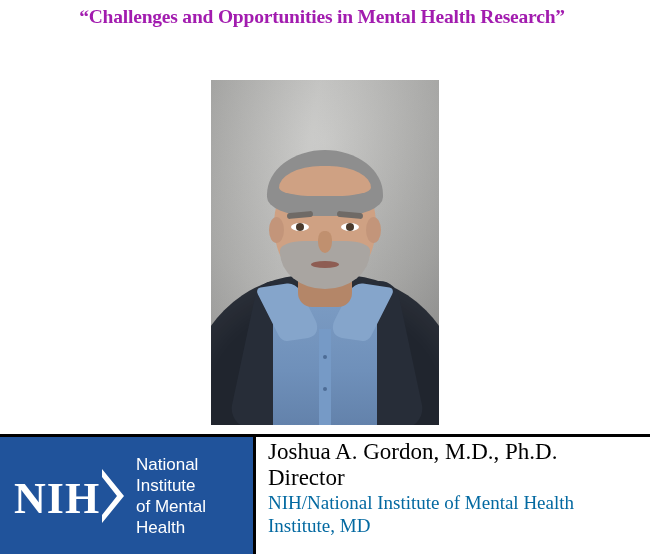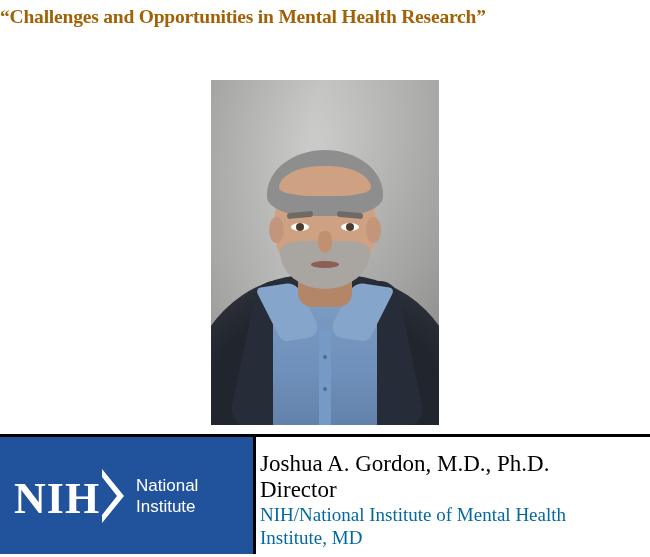--- a/index.html
+++ b/index.html
@@ -21,26 +21,26 @@
     height: 557px;
     background: #ffffff;
   }
 
   
   .title {
     position: absolute;
     top: 6px;
     left: 0;
     width: 644px;
-    text-align: left;
+    text-align: center;
     font-family: "Liberation Serif", serif;
     font-weight: bold;
     font-size: 19.5px;
     letter-spacing: -0.2px;
-    color: #a16207;
+    color: #a21caf;
     white-space: nowrap;
   }
 
   
   .portrait {
     position: absolute;
     left: 211px;
     top: 80px;
     width: 228px;
     height: 345px;
@@ -304,24 +304,23 @@
     position: absolute;
     left: 253px;
     top: 0;
     width: 3px;
     height: 117px;
     background: #000000;
   }
 
   .speaker {
     position: absolute;
-    left: 260px;
+    left: 268px;
     top: 2px;
     width: 380px;
-    margin-top: 12px;
   }
   .speaker .line1 {
     font-family: "Liberation Serif", serif;
     font-size: 23px;
     line-height: 26px;
     color: #000000;
     white-space: nowrap;
   }
   .speaker .line2 {
     font-family: "Liberation Serif", serif;
@@ -378,20 +377,21 @@
   <div class="bottom-bar">
 
     <div class="nih-block">
       <svg class="nih-logo-svg" width="118" height="74" viewBox="0 0 118 74">
         <rect x="0" y="0" width="118" height="74" fill="#20539B"></rect>
         <text x="4" y="54" font-family="Liberation Serif, serif" font-size="44" font-weight="bold" fill="#FFFFFF" letter-spacing="1">NIH</text>
         <path d="M92 10 L114 37 L92 64 L92 56 L107 37 L92 18 Z" fill="#FFFFFF"></path>
       </svg>
       <div class="nih-text">
         <div>National Institute</div>
+        <div>of Mental Health</div>
       </div>
     </div>
 
     <div class="divider-vert"></div>
 
     <div class="speaker">
       <div class="line1">Joshua A. Gordon, M.D., Ph.D.</div>
       <div class="line2">Director</div>
       <div class="line3">NIH/National Institute of Mental Health</div>
       <div class="line4">Institute, MD</div>

